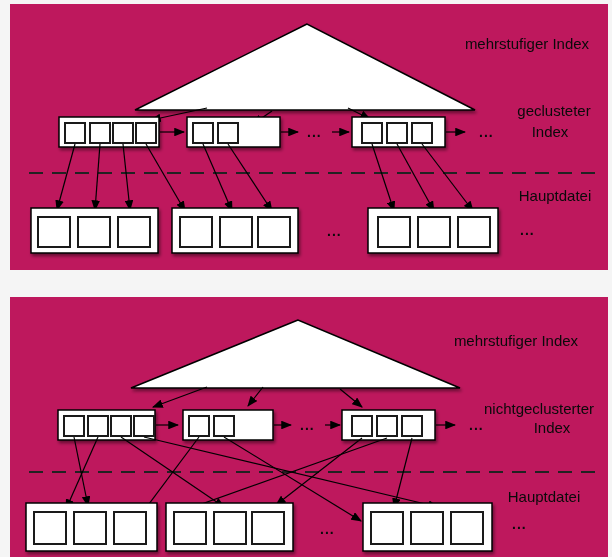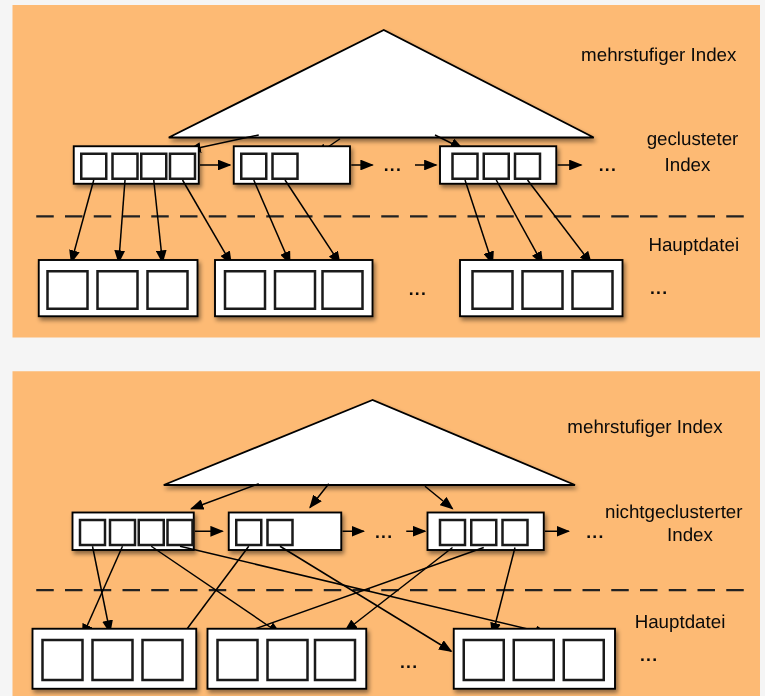--- a/index.html
+++ b/index.html
@@ -2,21 +2,21 @@
 <html><head>
 <meta charset="utf-8">
 <style>
   html,body{margin:0;padding:0;}
   body{
     width:612px;height:557px;overflow:hidden;position:relative;
     background:#f5f5f5;
     font-family:"Liberation Sans", sans-serif;
   }
   .panel{
-    position:absolute;left:10px;width:598px;background:#fdba74;text-decoration:underline;
+    position:absolute;left:10px;width:598px;background:#be185d;text-decoration:underline;
   }
   #panel-top{top:4px;height:266px;}
   #panel-bottom{top:297px;height:260px;}
   svg{display:block;}
   .shape{fill:#ffffff;stroke:#000000;stroke-width:1.5;}
   .sq{fill:#ffffff;stroke:#1a1a1a;stroke-width:2;}
   .arrow{stroke:#000000;stroke-width:1.2;fill:none;}
   .dashline{stroke:#222222;stroke-width:1.8;fill:none;stroke-dasharray:14 9;}
   .lbl{font-family:"Liberation Sans",sans-serif;font-size:15px;fill:#0a0a0a;}
   .dots{font-family:"Liberation Sans",sans-serif;font-size:14px;font-weight:bold;fill:#0a0a0a;letter-spacing:1px;}

